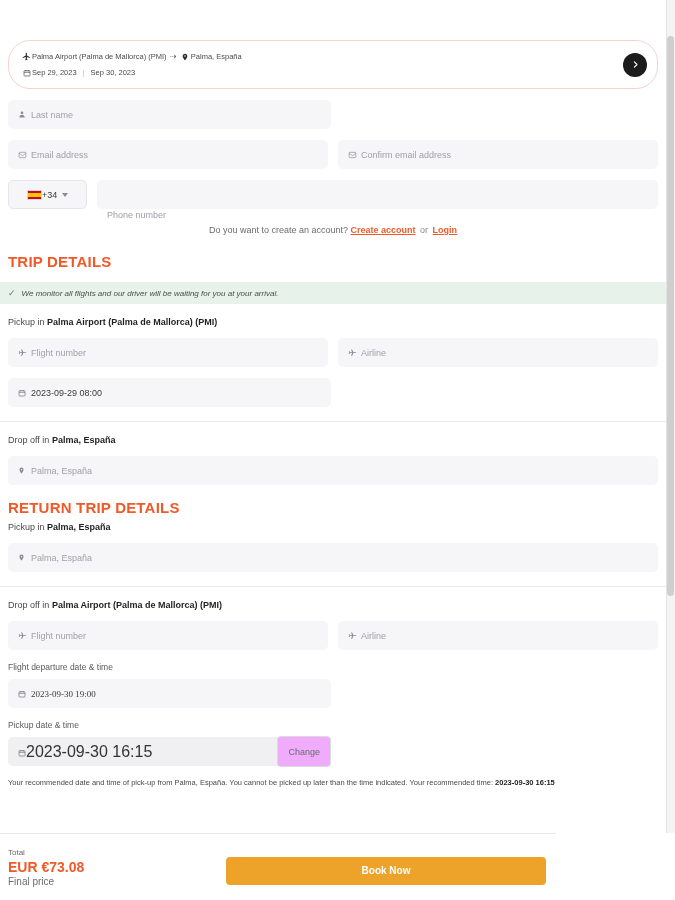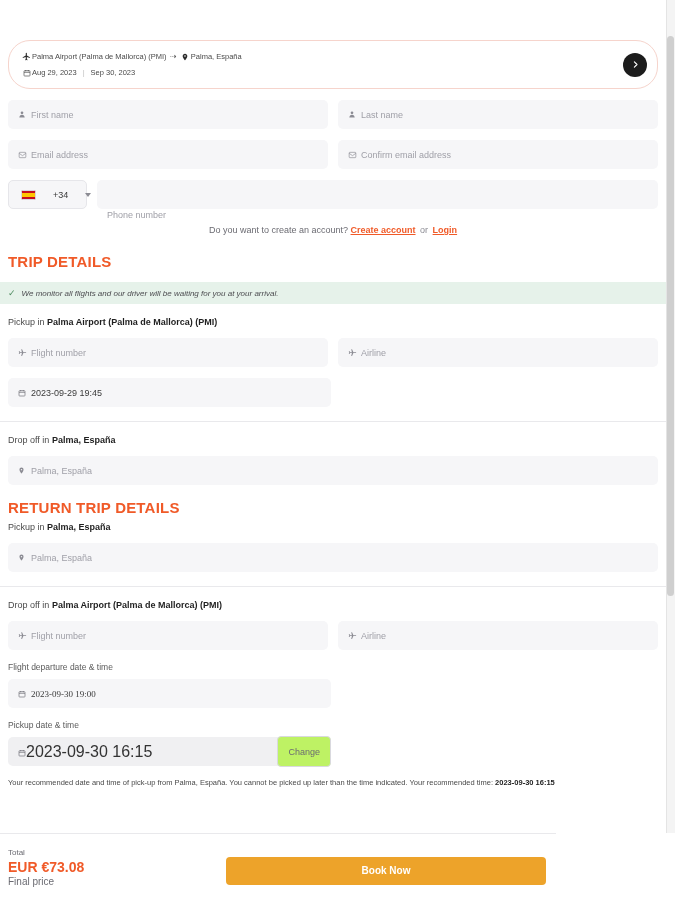--- a/index.html
+++ b/index.html
@@ -168,22 +168,22 @@
     margin-top: 11px;
   }
   .phone-country {
     width: 79px;
     height: 29px;
     background: #f6f6f8;
     border: 1px solid #e6e6ea;
     border-radius: 5px;
     display: flex;
     align-items: center;
-    gap: 17px;
-    padding: 0 12px;
+    gap: 0;
+    padding: 0 18px;
     cursor: pointer;
   }
   .flag {
     width: 15px;
     height: 10px;
     border-radius: 1.5px;
     overflow: hidden;
     flex: 0 0 15px;
     background: #c60b1e;
     position: relative;
@@ -287,21 +287,21 @@
     padding: 0 10px;
     max-width: 323px;
     flex: 1 1 0;
   }
   .change-btn {
     position: absolute;
     right: 0;
     top: -1px;
     height: 31px;
     padding: 0 10px;
-    background: #bef264;
+    background: #f0abfc;
     border: 1px solid #d9d9de;
     border-radius: 4px;
     font-size: 9px;
     color: #6b6b72;
     display: flex;
     align-items: center;
     cursor: pointer;
   }
 
   
@@ -378,44 +378,35 @@
           </span>
           <span>Palma, España</span>
         </div>
         <div class="route-line">
           <span class="ic">
             <svg width="8" height="8" viewBox="0 0 24 24" fill="none" stroke="#4a4a4a" stroke-width="2">
                 <rect x="3" y="5" width="18" height="16" rx="2"></rect>
                 <path d="M3 10h18M8 3v4M16 3v4"></path>
               </svg>
           </span>
-          <span>Aug 29, 2023</span>
+          <span>Sep 29, 2023</span>
           <span class="route-sep">|</span>
           <span>Sep 30, 2023</span>
         </div>
         <button class="route-next-btn">
           <span>
             <svg width="9" height="9" viewBox="0 0 24 24" fill="none" stroke="#ffffff" stroke-width="3" stroke-linecap="round" stroke-linejoin="round">
                 <polyline points="9 5 16 12 9 19"></polyline>
               </svg>
           </span>
         </button>
       </div>
 
 
       <div class="row">
-        <div class="field half">
-          <span class="f-ic">
-            <svg width="8" height="9" viewBox="0 0 24 24" fill="#8b8b93">
-                <circle cx="12" cy="7" r="4"></circle>
-                <path d="M4 21c0-4.4 3.6-8 8-8s8 3.6 8 8z"></path>
-              </svg>
-          </span>
-          <span class="f-text">First name</span>
-        </div>
         <div class="field half">
           <span class="f-ic">
             <svg width="8" height="9" viewBox="0 0 24 24" fill="#8b8b93">
                 <circle cx="12" cy="7" r="4"></circle>
                 <path d="M4 21c0-4.4 3.6-8 8-8s8 3.6 8 8z"></path>
               </svg>
           </span>
           <span class="f-text">Last name</span>
         </div>
       </div>
@@ -493,21 +484,21 @@
       </div>
 
       <div class="row">
         <div class="field half">
           <span class="f-ic">
             <svg width="8" height="8" viewBox="0 0 24 24" fill="none" stroke="#6b6b72" stroke-width="2">
                 <rect x="3" y="5" width="18" height="16" rx="2"></rect>
                 <path d="M3 10h18M8 3v4M16 3v4"></path>
               </svg>
           </span>
-          <span class="f-text filled">2023-09-29 19:45</span>
+          <span class="f-text filled">2023-09-29 08:00</span>
         </div>
         <div style="flex:1 1 0;"></div>
       </div>
 
       <div class="divider"></div>
 
       <div class="leg-label">
         <span>Drop off in</span>
         <b>Palma, España</b>
       </div>

